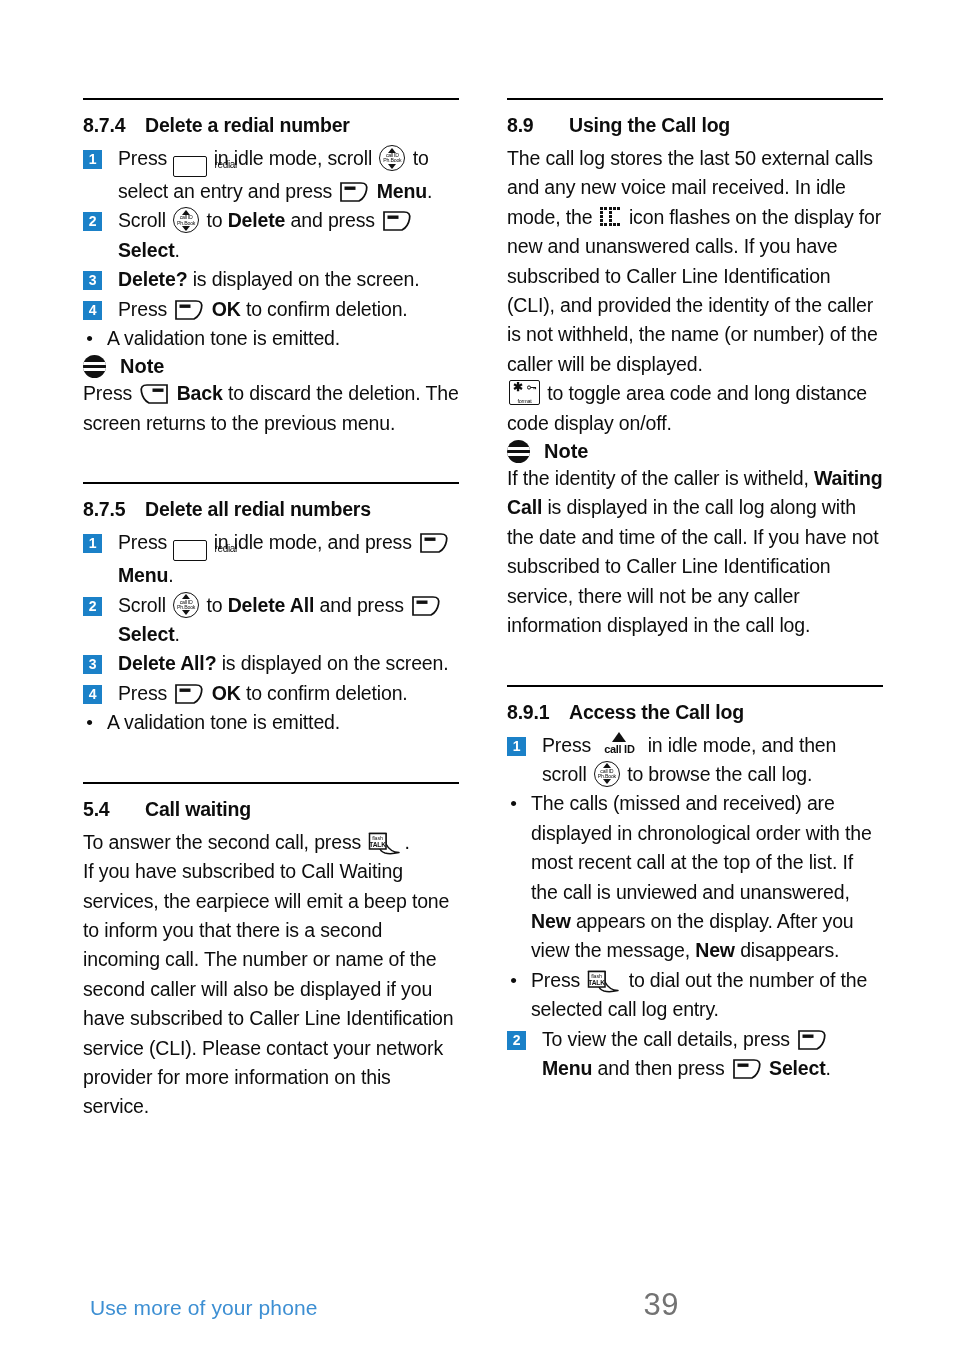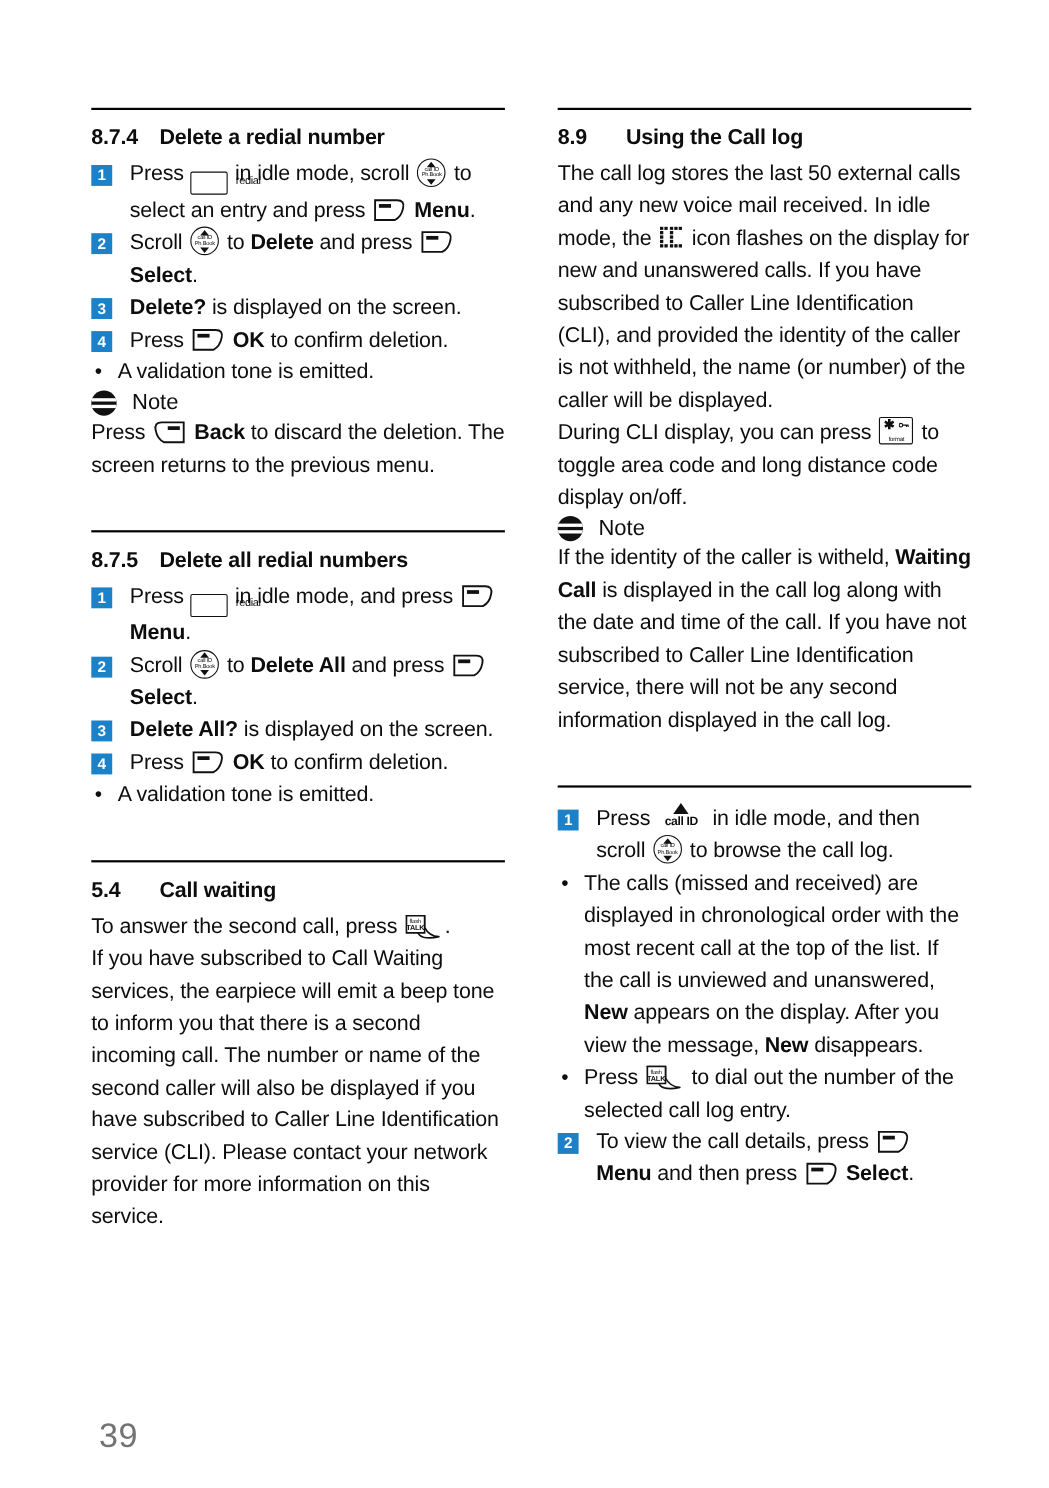--- a/index.html
+++ b/index.html
@@ -104,21 +104,21 @@
     font-size: 19px;
   }
   .indent-1 { margin-left: 35px; }
 
   b, strong { font-weight: bold; }
 
   .note-head {
     display: flex;
     align-items: flex-end;
     font-size: 20px;
-    font-weight: normal;
+    font-weight: bold;
     margin: 2px 0 1px 0;
   }
   .note-head .label { margin-left: 14px; }
 
   
   .ic {
     display: inline-block;
     vertical-align: middle;
     position: relative;
   }
@@ -431,33 +431,37 @@
                 <rect x="0" y="12" width="3" height="3"></rect>
                 <rect x="9" y="12" width="3" height="3"></rect>
                 <rect x="0" y="16" width="3" height="3"></rect>
                 <rect x="4" y="16" width="3" height="3"></rect>
                 <rect x="9" y="16" width="3" height="3"></rect>
                 <rect x="13" y="16" width="3" height="3"></rect>
                 <rect x="17" y="16" width="3" height="3"></rect>
               </g>
             </svg></span><span> icon flashes on the display for new and unanswered calls. If you have subscribed to Caller Line Identification (CLI), and provided the identity of the caller is not withheld, the name (or number) of the caller will be displayed.</span></p>
 
-      <p class="body"><span>During CLI display, you can press </span><span class="ic ic-format"><span class="star">✱</span><svg class="key" viewBox="0 0 10 5">
+      <p class="body"><span class="ic ic-format"><span class="star">✱</span><svg class="key" viewBox="0 0 10 5">
               <circle cx="2" cy="2.5" r="1.6" fill="none" stroke="#111" stroke-width="1"></circle>
               <path d="M3.6 2.5 H9 M7 2.5 V4.2 M8.6 2.5 V4.2" stroke="#111" stroke-width="1" fill="none"></path>
             </svg><span class="lbl">format</span></span><span> to toggle area code and long distance code display on/off.</span></p>
 
       <div class="note-head">
         <span class="ic ic-note"></span>
         <span class="label">Note</span>
       </div>
-      <p class="body"><span>If the identity of the caller is witheld, </span><b>Waiting Call</b><span> is displayed in the call log along with the date and time of the call. If you have not subscribed to Caller Line Identification service, there will not be any second information displayed in the call log.</span></p>
+      <p class="body"><span>If the identity of the caller is witheld, </span><b>Waiting Call</b><span> is displayed in the call log along with the date and time of the call. If you have not subscribed to Caller Line Identification service, there will not be any caller information displayed in the call log.</span></p>
 
       <div class="gap-block"></div>
       <div class="rule"></div>
+      <h2 class="sec">
+        <span class="num">8.9.1</span>
+        <span>Access the Call log</span>
+      </h2>
 
       <ol class="steps">
         <li class="step">
           <span class="badge">1</span>
           <span class="steptext"><span>Press </span><span class="ic ic-callid"><span class="tri"></span><span class="lbl">call ID</span></span><span> in idle mode, and then scroll </span><span class="ic ic-nav"><span class="tri-up"></span><span class="t1">call ID</span><span class="t2">Ph.Book</span><span class="tri-dn"></span></span><span> to browse the call log.</span></span>
         </li>
       </ol>
 
       <ul class="bullets indent-1">
         <li class="bullet">
@@ -484,15 +488,16 @@
                 </svg></span><b> Menu</b><span> and then press </span><span class="ic ic-softkey"><svg viewBox="0 0 30 22">
                   <path d="M2 2 H22 Q29 2 27.5 9 Q26 17 20 20 H2 Z" fill="#fff" stroke="#111" stroke-width="1.7"></path>
                   <rect x="5.5" y="5.5" width="11" height="3.4" fill="#111"></rect>
                 </svg></span><b> Select</b><span>.</span></span>
         </li>
       </ol>
     </div>
   </div>
 
   <div class="footer">
+    <span class="ftxt">Use more of your phone</span>
     <span class="pnum">39</span>
   </div>
 </div>
 
 </body></html>

